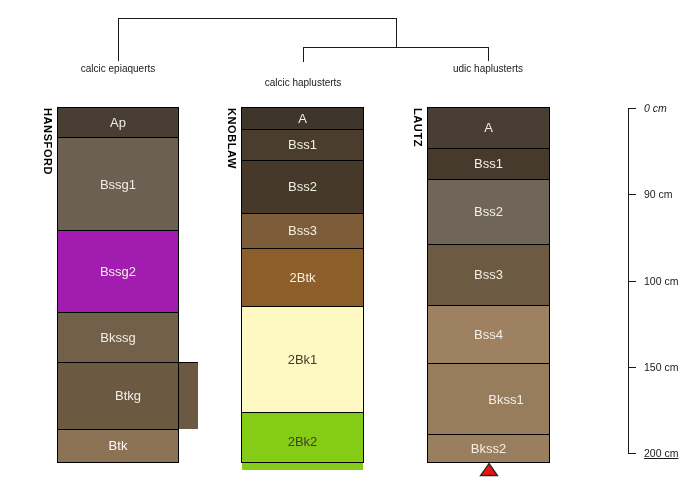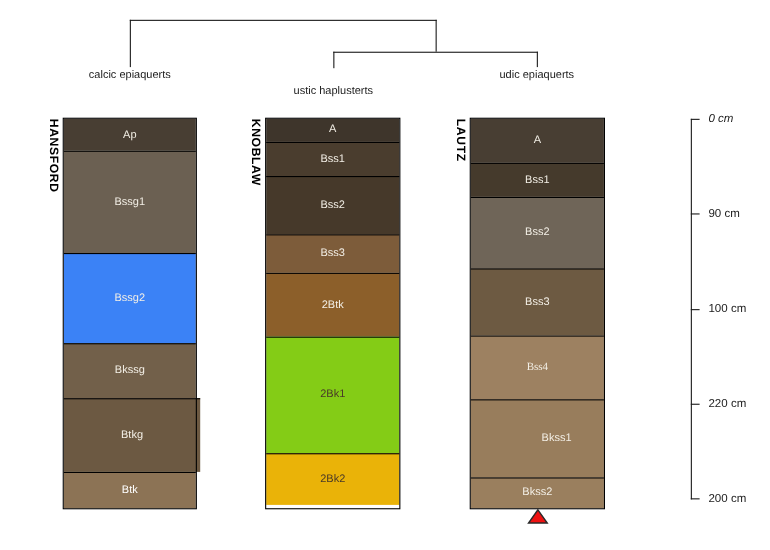--- a/index.html
+++ b/index.html
@@ -13,47 +13,47 @@
     transform:translateX(-50%);
   }
   .pid{
     position:absolute;writing-mode:vertical-rl;font-weight:bold;
     font-size:11px;letter-spacing:0.6px;color:#000;width:16px;text-align:left;
   }
   .hz{
     position:absolute;display:flex;align-items:center;justify-content:center;
     box-sizing:border-box;
   }
-  .hzlab{font-size:10px;line-height:1;}
+  .hzlab{font-size:13px;line-height:1;}
   .colframe{
     position:absolute;border:1px solid #000;background:transparent;
     box-sizing:content-box;pointer-events:none;
   }
   .dlab{position:absolute;font-size:10.5px;color:#1a1a1a;white-space:nowrap;line-height:12px;}
   .marker{position:absolute;}
 </style>
 </head>
 <body>
 
 <div class="fig" id="fig">
   <div id="columns-layer">
       <div class="pid" style="left: 38px; top: 108px; height: 300px;">HANSFORD</div>
       <div class="hz" style="left: 58px; top: 108px; width: 120px; height: 29.325px; background: rgb(72, 62, 51); border-top: none;">
         <span class="hzlab" style="color: rgb(243, 239, 230);">Ap</span>
       </div>
       <div class="hz" style="left: 58px; top: 137.325px; width: 120px; height: 93.15px; background: rgb(107, 96, 82); border-top: 1px solid rgb(0, 0, 0);">
         <span class="hzlab" style="color: rgb(243, 239, 230);">Bssg1</span>
       </div>
-      <div class="hz" style="left: 58px; top: 230.475px; width: 120px; height: 81.075px; background: #3b82f6; border-top: 1px solid rgb(0, 0, 0);">
+      <div class="hz" style="left: 58px; top: 230.475px; width: 120px; height: 81.075px; background: #a21caf; border-top: 1px solid rgb(0, 0, 0);">
         <span class="hzlab" style="color: rgb(243, 239, 230);">Bssg2</span>
       </div>
       <div class="hz" style="left: 58px; top: 311.55px; width: 120px; height: 50.025px; background: rgb(114, 96, 74); border-top: 1px solid rgb(0, 0, 0);">
         <span class="hzlab" style="color: rgb(243, 239, 230);">Bkssg</span>
       </div>
-      <div class="hz" style="left: 58px; top: 361.575px; width: 124px; height: 67.275px; background: rgb(108, 89, 66); border-top: 1px solid rgb(0, 0, 0);">
+      <div class="hz" style="left: 58px; top: 361.575px; width: 140px; height: 67.275px; background: rgb(108, 89, 66); border-top: 1px solid rgb(0, 0, 0);">
         <span class="hzlab" style="color: rgb(243, 239, 230);">Btkg</span>
       </div>
       <div class="hz" style="left: 58px; top: 428.85px; width: 120px; height: 32.775px; background: rgb(140, 115, 85); border-top: 1px solid rgb(0, 0, 0);">
         <span class="hzlab" style="color: rgb(255, 255, 255);">Btk</span>
       </div>
       <div class="colframe" style="left: 57px; top: 107px; width: 120px; height: 353.625px;"></div>
       <div class="pid" style="left: 222px; top: 108px; height: 300px;">KNOBLAW</div>
       <div class="hz" style="left: 242px; top: 108px; width: 121px; height: 20.7px; background: rgb(62, 53, 43); border-top: none;">
         <span class="hzlab" style="color: rgb(243, 239, 230);">A</span>
       </div>
@@ -62,73 +62,73 @@
       </div>
       <div class="hz" style="left: 242px; top: 159.75px; width: 121px; height: 53.475px; background: rgb(70, 57, 42); border-top: 1px solid rgb(0, 0, 0);">
         <span class="hzlab" style="color: rgb(243, 239, 230);">Bss2</span>
       </div>
       <div class="hz" style="left: 242px; top: 213.225px; width: 121px; height: 34.5px; background: rgb(125, 92, 58); border-top: 1px solid rgb(0, 0, 0);">
         <span class="hzlab" style="color: rgb(243, 239, 230);">Bss3</span>
       </div>
       <div class="hz" style="left: 242px; top: 247.725px; width: 121px; height: 58.65px; background: rgb(140, 95, 42); border-top: 1px solid rgb(0, 0, 0);">
         <span class="hzlab" style="color: rgb(243, 239, 230);">2Btk</span>
       </div>
-      <div class="hz" style="left: 242px; top: 306.375px; width: 121px; height: 105.225px; background: #84cc16; border-top: 1px solid rgb(0, 0, 0); text-align: center;">
+      <div class="hz" style="left: 242px; top: 306.375px; width: 121px; height: 105.225px; background: #fef9c3; border-top: 1px solid rgb(0, 0, 0); text-align: center;">
         <span class="hzlab" style="color: rgb(74, 58, 40);">2Bk1</span>
       </div>
-      <div class="hz" style="left: 242px; top: 411.6px; width: 121px; height: 47px; background: #eab308; border-top: 1px solid rgb(0, 0, 0); text-align: center;">
+      <div class="hz" style="left: 242px; top: 411.6px; width: 121px; height: 58px; background: #84cc16; border-top: 1px solid rgb(0, 0, 0); text-align: center;">
         <span class="hzlab" style="color: rgb(74, 58, 40);">2Bk2</span>
       </div>
       <div class="colframe" style="left: 241px; top: 107px; width: 121px; height: 353.625px;"></div>
       <div class="pid" style="left: 408px; top: 108px; height: 300px;">LAUTZ</div>
       <div class="hz" style="left: 428px; top: 108px; width: 121px; height: 39.675px; background: rgb(72, 62, 51); border-top: none;">
         <span class="hzlab" style="color: rgb(243, 239, 230);">A</span>
       </div>
       <div class="hz" style="left: 428px; top: 147.675px; width: 121px; height: 31.05px; background: rgb(69, 58, 44); border-top: 1px solid rgb(0, 0, 0);">
         <span class="hzlab" style="color: rgb(243, 239, 230);">Bss1</span>
       </div>
       <div class="hz" style="left: 428px; top: 178.725px; width: 121px; height: 65.55px; background: rgb(111, 101, 88); border-top: 1px solid rgb(0, 0, 0);">
         <span class="hzlab" style="color: rgb(243, 239, 230);">Bss2</span>
       </div>
       <div class="hz" style="left: 428px; top: 244.275px; width: 121px; height: 60.375px; background: rgb(109, 90, 66); border-top: 1px solid rgb(0, 0, 0);">
         <span class="hzlab" style="color: rgb(243, 239, 230);">Bss3</span>
       </div>
       <div class="hz" style="left: 428px; top: 304.65px; width: 121px; height: 58.65px; background: rgb(157, 129, 97); border-top: 1px solid rgb(0, 0, 0);">
-        <span class="hzlab" style="color: rgb(243, 239, 230); font-family: Liberation Serif, serif;">Bss4</span>
+        <span class="hzlab" style="color: rgb(243, 239, 230);">Bss4</span>
       </div>
       <div class="hz" style="left: 428px; top: 363.3px; width: 121px; height: 70.725px; background: rgb(152, 125, 92); border-top: 1px solid rgb(0, 0, 0);">
         <span class="hzlab" style="color: rgb(243, 239, 230); margin-left: 35px;">Bkss1</span>
       </div>
       <div class="hz" style="left: 428px; top: 434.025px; width: 121px; height: 27.6px; background: rgb(154, 127, 94); border-top: 1px solid rgb(0, 0, 0);">
         <span class="hzlab" style="color: rgb(243, 239, 230);">Bkss2</span>
       </div>
       <div class="colframe" style="left: 427px; top: 107px; width: 121px; height: 353.625px;"></div>
     </div>
   <div id="dendrogram-layer">
       <div class="ln" style="left: 118px; top: 18px; width: 279px; height: 1px;"></div>
       <div class="ln" style="left: 118px; top: 18px; width: 1px; height: 43px;"></div>
       <div class="ln" style="left: 396px; top: 18px; width: 1px; height: 29px;"></div>
       <div class="ln" style="left: 303px; top: 47px; width: 186px; height: 1px;"></div>
       <div class="ln" style="left: 303px; top: 47px; width: 1px; height: 15px;"></div>
       <div class="ln" style="left: 488px; top: 47px; width: 1px; height: 14px;"></div>
       <div class="taxon" style="left: 118px; top: 63px;">calcic epiaquerts</div>
-      <div class="taxon" style="left: 303px; top: 77px;">ustic haplusterts</div>
-      <div class="taxon" style="left: 488px; top: 63px;">udic epiaquerts</div>
+      <div class="taxon" style="left: 303px; top: 77px;">calcic haplusterts</div>
+      <div class="taxon" style="left: 488px; top: 63px;">udic haplusterts</div>
     </div>
   <div id="axis-layer">
       <div class="ln" style="left: 628px; top: 108px; width: 1px; height: 346px;"></div>
       <div class="ln" style="left: 628px; top: 108px; width: 8px; height: 1px;"></div>
       <div class="dlab" style="left: 644px; top: 102px; font-style: italic;">0 cm</div>
       <div class="ln" style="left: 628px; top: 194.25px; width: 8px; height: 1px;"></div>
       <div class="dlab" style="left: 644px; top: 188.25px;">90 cm</div>
       <div class="ln" style="left: 628px; top: 280.5px; width: 8px; height: 1px;"></div>
       <div class="dlab" style="left: 644px; top: 274.5px;">100 cm</div>
       <div class="ln" style="left: 628px; top: 366.75px; width: 8px; height: 1px;"></div>
-      <div class="dlab" style="left: 644px; top: 360.75px;">220 cm</div>
+      <div class="dlab" style="left: 644px; top: 360.75px;">150 cm</div>
       <div class="ln" style="left: 628px; top: 453px; width: 8px; height: 1px;"></div>
-      <div class="dlab" style="left: 644px; top: 447px;">200 cm</div>
+      <div class="dlab" style="left: 644px; top: 447px; text-decoration: underline;">200 cm</div>
     </div>
   <div id="marker-layer">
       <svg width="20" height="15" class="marker" style="left: 478.5px; top: 462.125px;">
         <polygon points="10,1.5 18.5,13.5 1.5,13.5" fill="#EE1111" stroke="#2A2A2A" stroke-width="1.3"></polygon>
       </svg>
     </div>
 </div>
 
 </body></html>

